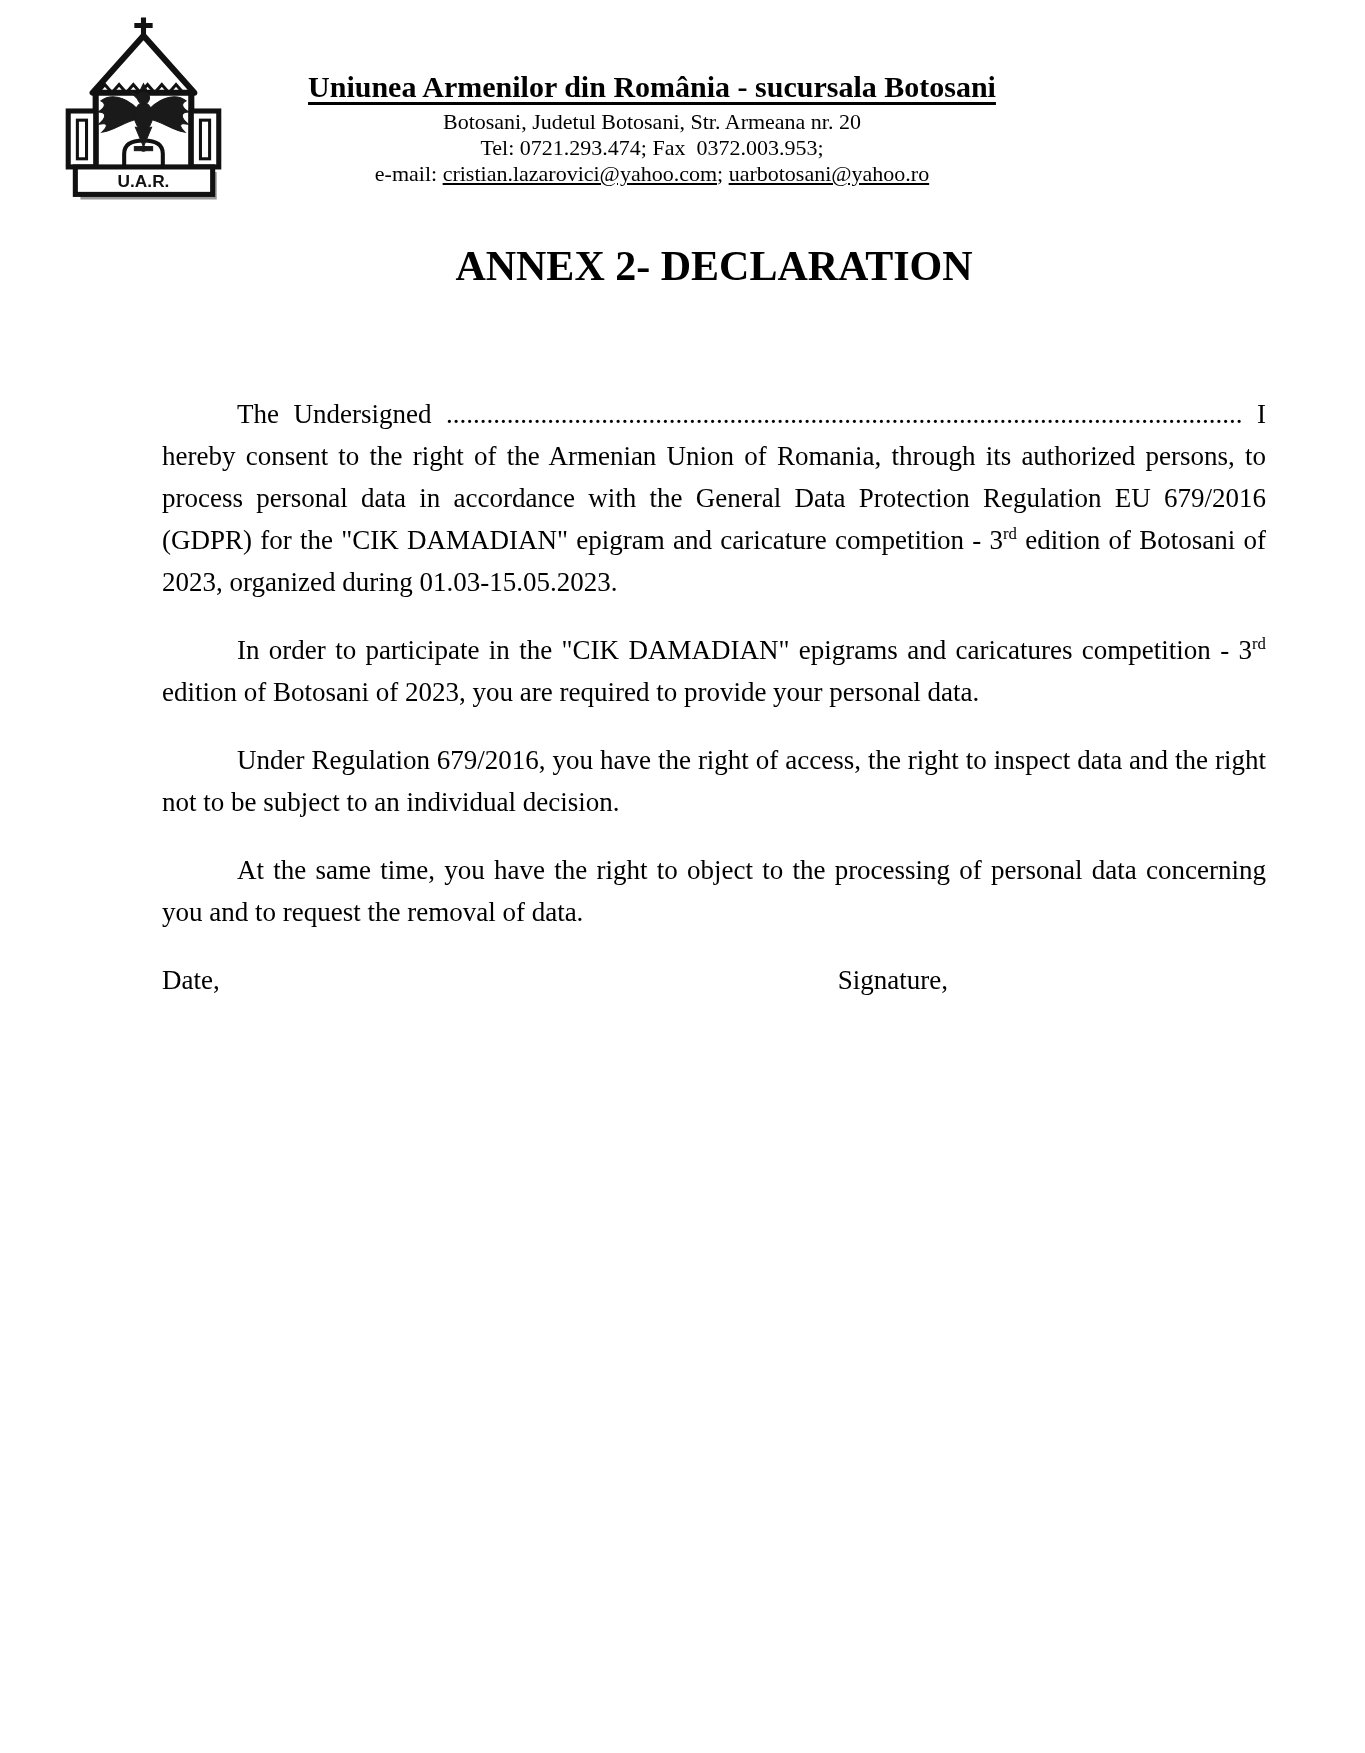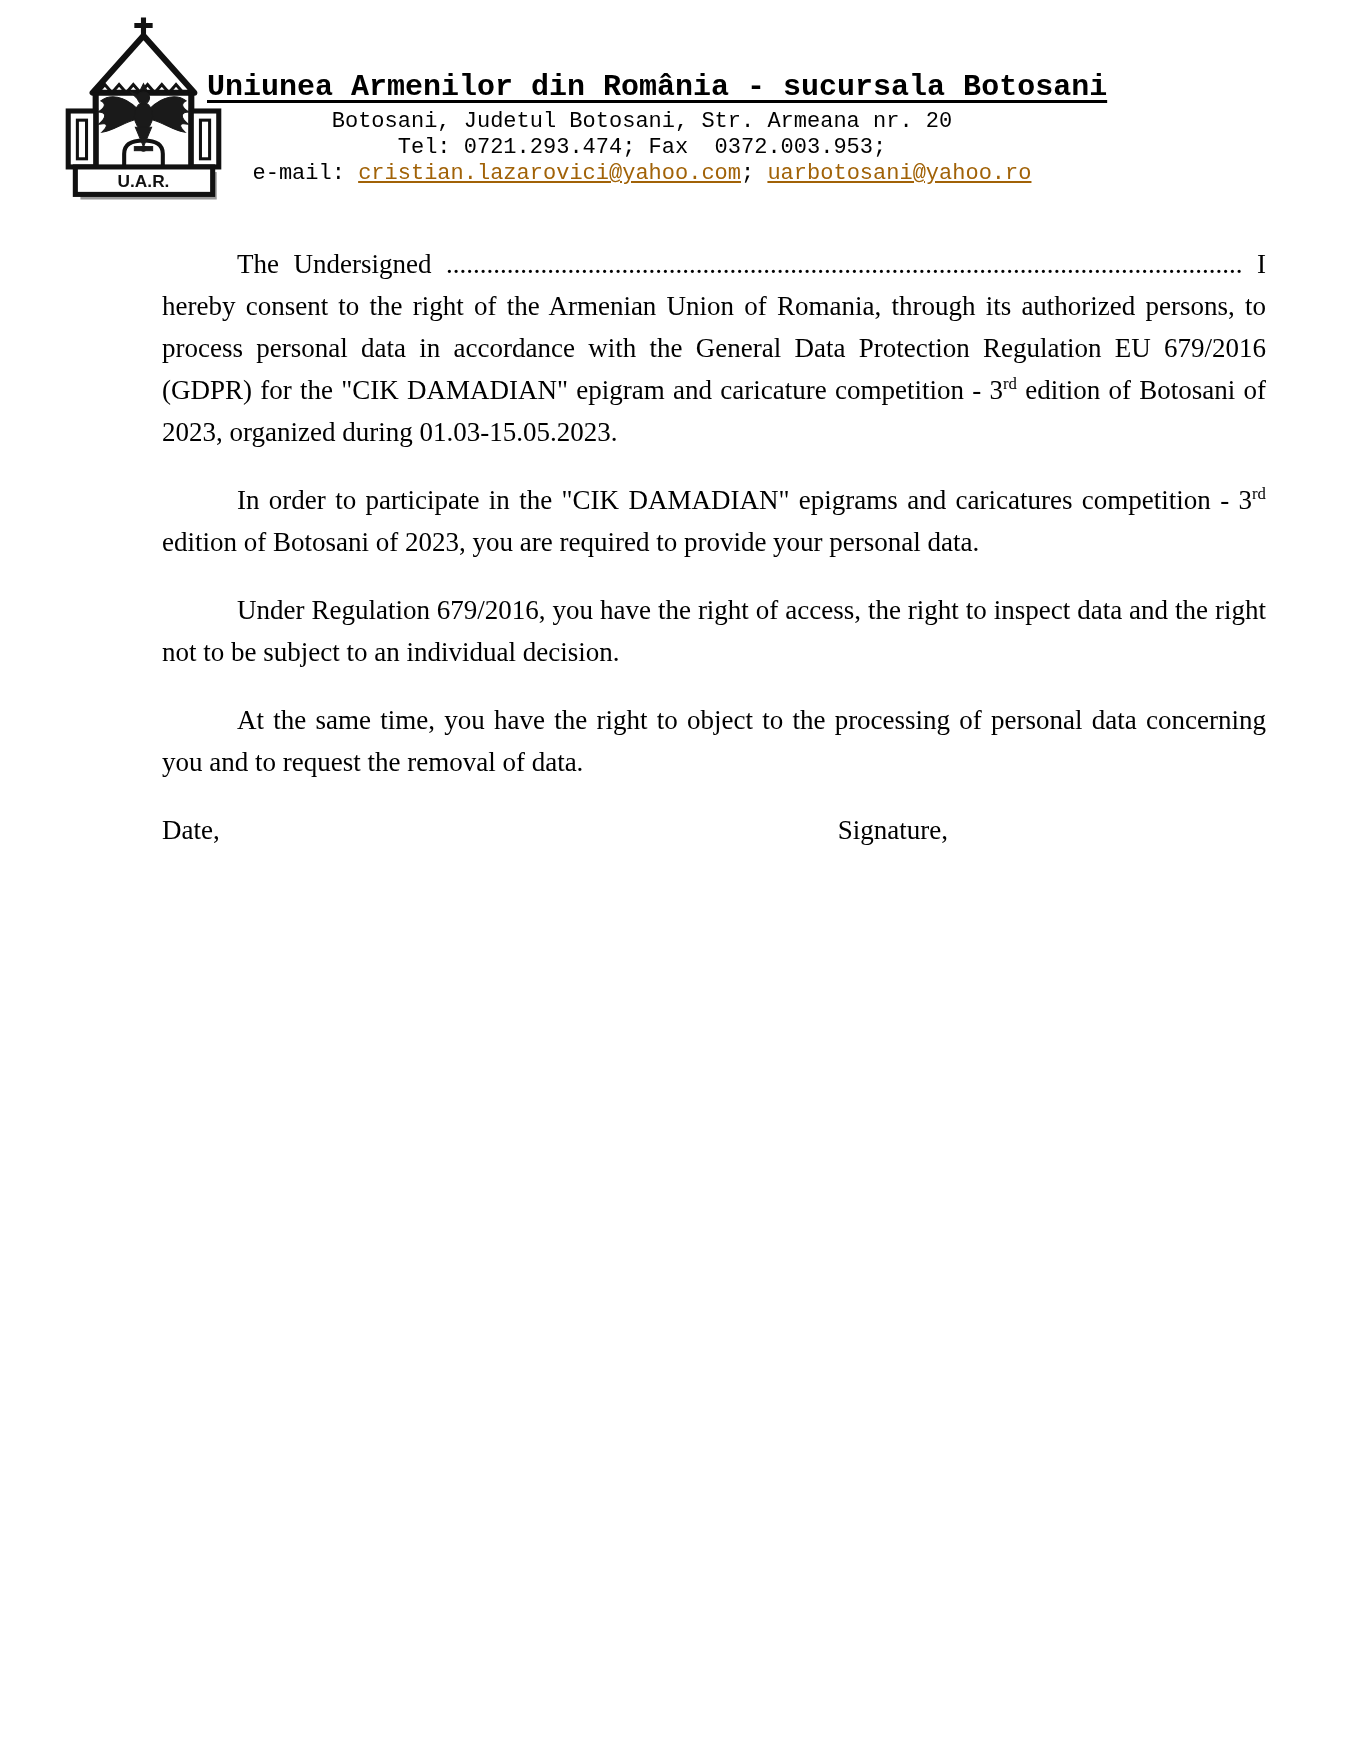--- a/index.html
+++ b/index.html
@@ -13,43 +13,43 @@
     font-family: "Liberation Serif", serif;
   }
 
   
   .letterhead { position: absolute; top: 0; left: 0; width: 100%; height: 215px; }
   .logo-wrap { position: absolute; left: 55px; top: 14px; width: 178px; height: 194px; }
   .logo-wrap svg { width: 100%; height: 100%; }
 
   .head-text {
     position: absolute;
-    left: 207px;
+    left: 217px;
     top: 70px;
     width: 870px;
     text-align: center;
-    font-family: Liberation Mono, monospace;
+    font-family: Liberation Serif, serif;
   }
   .org-name {
     margin: 0 0 5px 0;
     font-size: 30px;
     font-weight: bold;
     text-decoration: underline;
     text-decoration-thickness: 3px;
     text-underline-offset: 5px;
     letter-spacing: 0px;
     white-space: nowrap;
   }
   .head-line {
     font-size: 22px;
     line-height: 26px;
     white-space: pre-wrap;
   }
   .email-link {
-    color: #a16207;
+    color: #000000;
     text-decoration: underline;
     cursor: pointer;
     text-align: center;
   }
 
   
   main {
     position: absolute;
     top: 243px;
     left: 162px;
@@ -126,20 +126,21 @@
   <div class="head-text">
     <h1 class="org-name">Uniunea Armenilor din România - sucursala Botosani</h1>
     <div class="head-line">Botosani, Judetul Botosani, Str. Armeana nr. 20</div>
     <div class="head-line">Tel: 0721.293.474; Fax  0372.003.953;</div>
     <div class="head-line"><span>e-mail: </span><a class="email-link">cristian.lazarovici@yahoo.com</a><span>; </span><a class="email-link">uarbotosani@yahoo.ro</a></div>
   </div>
 </header>
 
 <main>
 
+  <h2 class="doc-title">ANNEX 2- DECLARATION</h2>
 
   <p class="body-par"><span>The Undersigned </span><span>......................................................................................................................</span><span> I hereby consent to the right of the Armenian Union of Romania, through its authorized persons, to process personal data in accordance with the General Data Protection Regulation EU 679/2016 (GDPR) for the "CIK DAMADIAN" epigram and caricature competition - 3</span><sup>rd</sup><span> edition of Botosani of 2023, organized during 01.03-15.05.2023.</span></p>
 
   <p class="body-par"><span>In order to participate in the "CIK DAMADIAN" epigrams and caricatures competition - 3</span><sup>rd</sup><span> edition of Botosani of 2023, you are required to provide your personal data.</span></p>
 
 
 
   <p class="body-par">Under Regulation 679/2016, you have the right of access, the right to inspect data and the right not to be subject to an individual decision.</p>
 
   <p class="body-par">At the same time, you have the right to object to the processing of personal data concerning you and to request the removal of data.</p>

